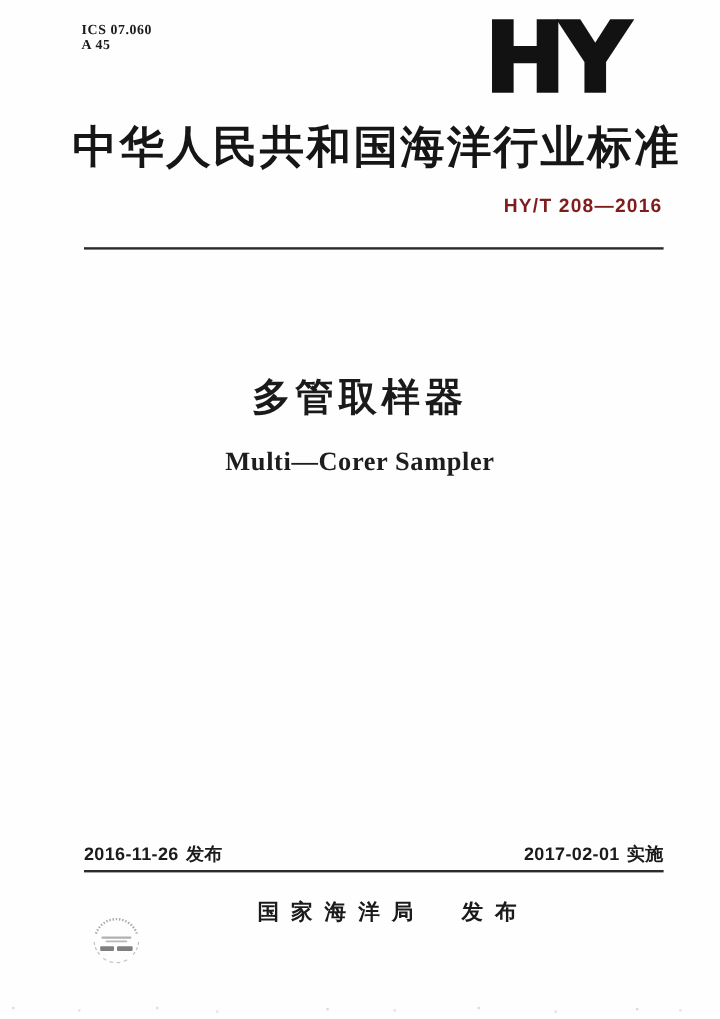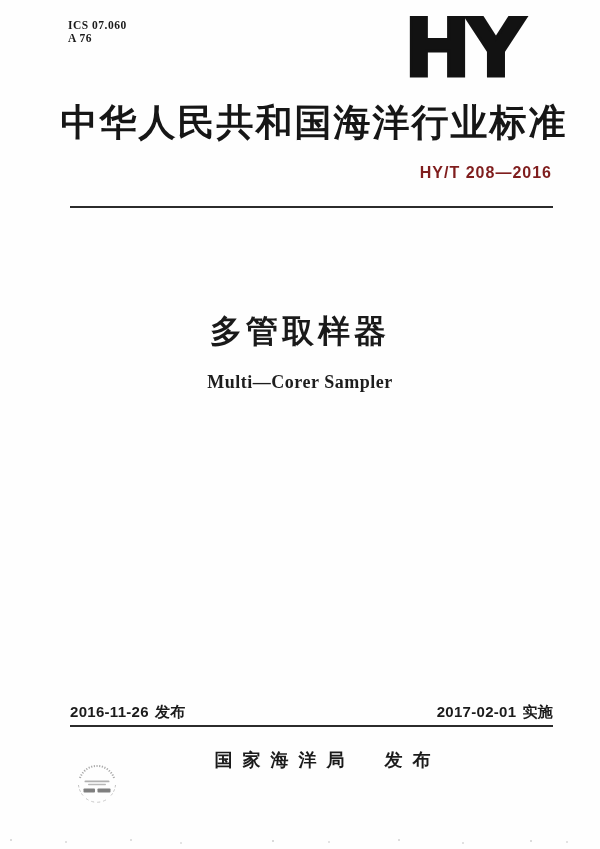--- a/index.html
+++ b/index.html
@@ -99,21 +99,21 @@
   }
 
   
   .title-en {
     position: absolute;
     left: 0;
     right: 0;
     top: 372px;
     text-align: center;
     font-family: "Liberation Serif", serif;
-    font-size: 18px;
+    font-size: 22px;
     font-weight: bold;
     letter-spacing: 0.5px;
     color: #1d1d1d;
   }
 
   
   .dates-row {
     position: absolute;
     left: 70px;
     right: 47px;
@@ -172,21 +172,21 @@
       452px 3px 0 #d6d6d6, 520px 1px 0 #cfcfcf, 556px 2px 0 #d9d9d9;
   }
 </style>
 </head>
 <body>
 
 <div class="page">
 
   <div class="ics-block">
     <div>ICS 07.060</div>
-    <div>A 76</div>
+    <div>A 45</div>
   </div>
 
   <div class="hy-logo">HY</div>
 
   <h1 class="org-title">中华人民共和国海洋行业标准</h1>
 
   <div class="std-number">HY/T 208—2016</div>
 
   <div class="rule rule-top"></div>
 

